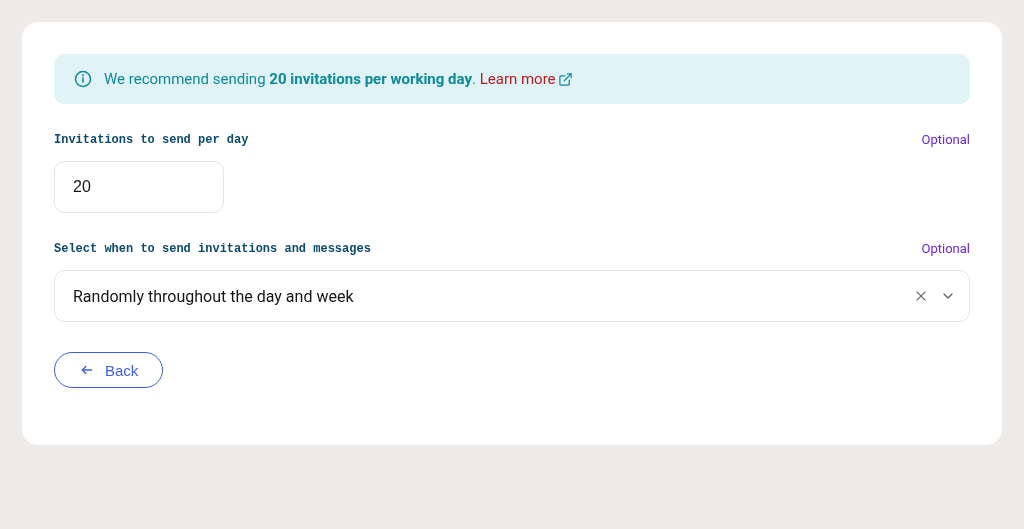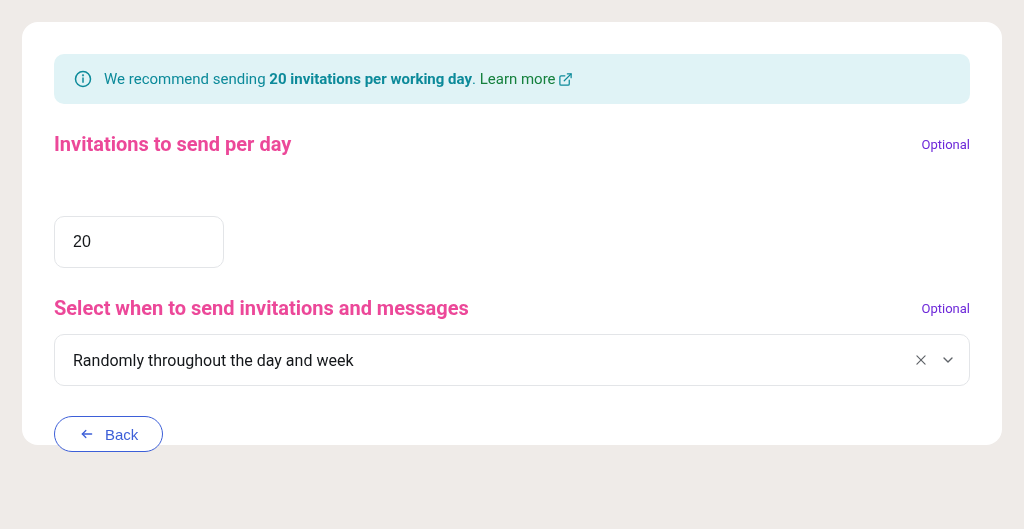--- a/index.html
+++ b/index.html
@@ -33,55 +33,55 @@
     .info-banner .icon-wrap {
       display: inline-flex;
     }
     .info-banner .msg {
       color: #0c8a9a;
     }
     .info-banner .bold {
       font-weight: 700;
     }
     .info-banner .learn-more {
-      color: #15803d;
+      color: #b91c1c;
       cursor: pointer;
       display: inline-flex;
       align-items: center;
       gap: 2px;
     }
     .field-block {
       margin-top: 28px;
     }
     .field-row {
       display: flex;
       justify-content: space-between;
       align-items: center;
       margin-bottom: 14px;
     }
     .field-label {
-      font-size: 20px;
+      font-size: 12px;
       font-weight: 700;
-      color: #ec4899;
+      color: #0c4a6e;
+      font-family: Liberation Mono, monospace;
     }
     .optional-tag {
       font-size: 13px;
       color: #6d28d9;
       font-weight: 400;
     }
     .num-input {
       width: 170px;
       height: 52px;
       border: 1px solid #e3e5e8;
       border-radius: 10px;
       padding: 0 18px;
       font-size: 16px;
       color: #14171a;
       outline: none;
-      margin-top: 46px;
     }
     .select-wrap {
       position: relative;
       width: 100%;
     }
     .select-box {
       width: 100%;
       height: 52px;
       border: 1px solid #e3e5e8;
       border-radius: 10px;

